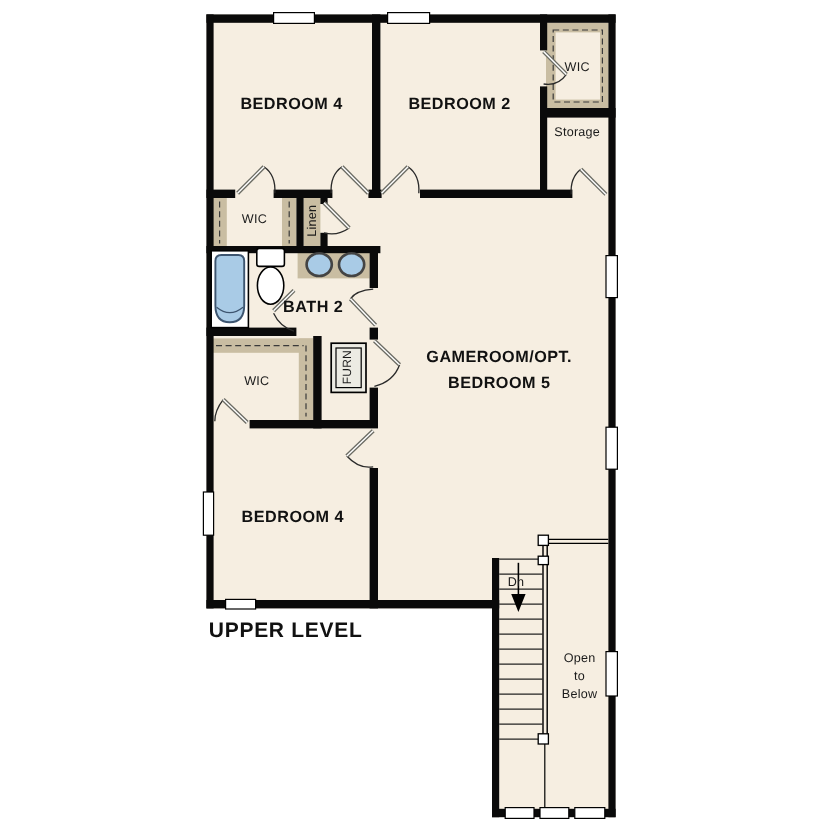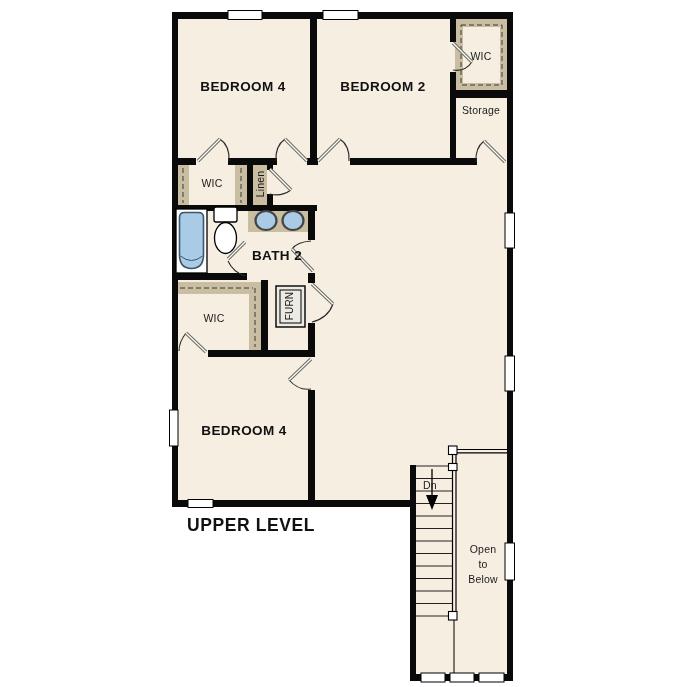--- a/index.html
+++ b/index.html
@@ -183,22 +183,24 @@
       <rect x="280" y="290" width="21" height="33" fill="none" stroke="#000" stroke-width="1"></rect>
     </g>
   </svg>
 
   <div class="lbl room" style="left:243px;top:87px;">BEDROOM 4</div>
   <div class="lbl room" style="left:383px;top:87px;">BEDROOM 2</div>
   <div class="lbl small" style="left:481px;top:56px;">WIC</div>
   <div class="lbl small" style="left:481px;top:110px;">Storage</div>
   <div class="lbl small" style="left:212px;top:183px;">WIC</div>
   <div class="lbl small vert" style="left:260px;top:184px;">Linen</div>
-  <div class="lbl room" style="left:277px;top:256px;">BATH 2</div>
+  <div class="lbl room" style="left:261px;top:256px;">BATH 2</div>
   <div class="lbl small" style="left:214px;top:318px;">WIC</div>
   <div class="lbl small vert" style="left:290px;top:306px;font-size:10px;">FURN</div>
+  <div class="lbl room multiline" style="left:416px;top:308px;">GAMEROOM/OPT.
+BEDROOM 5</div>
   <div class="lbl room" style="left:244px;top:431px;">BEDROOM 4</div>
   <div class="lbl small" style="left:430px;top:485px;">Dn</div>
   <div class="lbl small multiline" style="left:483px;top:564px;">Open
 to
 Below</div>
-  <div class="plantitle" style="left:187px;top:515px;">UPPER LEVEL</div>
+  <div class="plantitle" style="left:174px;top:515px;">UPPER LEVEL</div>
 </div>
 
 </body></html>

